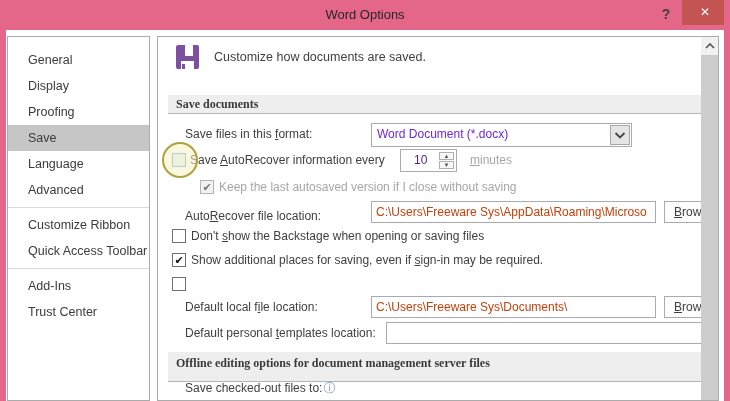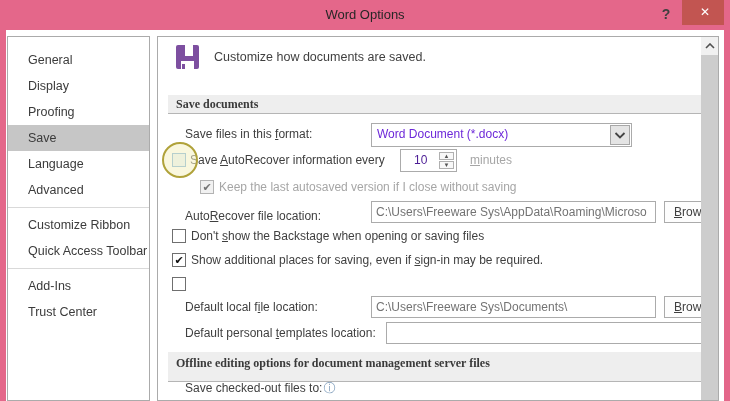--- a/index.html
+++ b/index.html
@@ -39,21 +39,21 @@
 
   
   .floppy { position:absolute; left:18px; top:8px; width:23px; height:24px;
             background:#7d4fa0; border-radius:2px; }
   .floppy .shutter { position:absolute; top:0; left:38%; width:36%; height:44%; background:#fff; }
   .floppy .flabel  { position:absolute; bottom:0; left:22%; width:56%; height:33%; background:#fff; }
   .floppy .notch   { position:absolute; bottom:0; left:28%; width:10%; height:20%; background:#7d4fa0; }
 
   
   .tbox { position:absolute; height:22px; border:1px solid #ababab; background:#fff;
-          font-size:12px; color:#737373; padding:0 2px 0 4px; font-family:inherit;
+          font-size:12px; color:#c2410c; padding:0 2px 0 4px; font-family:inherit;
           white-space:nowrap; overflow:hidden; line-height:20px; }
   input.tbox { border-radius:0; outline:none; }
 
   .btn { position:absolute; height:22px; width:72px; border:1px solid #ababab; background:#fdfdfd;
          font-size:12px; color:#3f3f3f; line-height:20px; padding-left:9px;
          white-space:nowrap; overflow:hidden; z-index:1; cursor:default; }
 
   .combo { position:absolute; left:213px; top:86px; width:261px; height:24px;
            border:1px solid #ababab; background:#fff; cursor:default; }
   .combo .ctxt { position:absolute; left:5px; top:3px; font-size:12px; color:#6d28d9; white-space:nowrap; }

